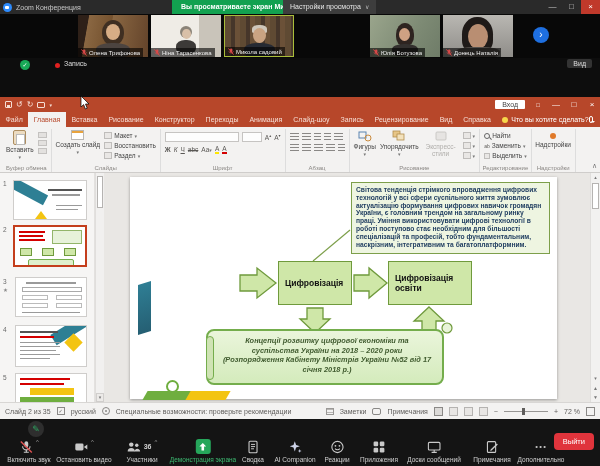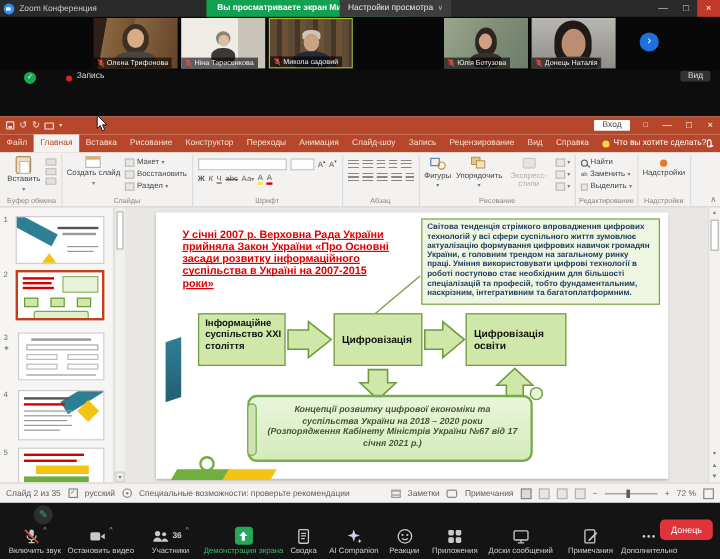--- a/index.html
+++ b/index.html
@@ -471,37 +471,35 @@
           <span style="position:absolute;left:4px;top:23px;width:54px;height:5px;background:#6fae3f;"></span>
         </div>
       </div>
       <div class="pscroll">
         <span class="pth"></span>
         <span class="pdn">▾</span>
       </div>
 
       <div class="slide">
         <span class="tealwedge"></span>
-        <div class="redtext">У січні 2007 р. Верховна Рада України прийняла Закон України «Про Основні засади розвитку інформаційного суспільства в Україні на 2007-2015 роки»</div>
         <div class="gpara">Світова тенденція стрімкого впровадження цифрових технологій у всі сфери суспільного життя зумовлює актуалізацію формування цифрових навичок громадян України, є головним трендом на загальному ринку праці. Уміння використовувати цифрові технології в роботі поступово стає необхідним для більшості спеціалізацій та професій, тобто фундаментальним, наскрізним, інтегративним та багатоплатформним.</div>
 
         <svg width="427" height="223" viewBox="0 0 427 223" style="position:absolute;left:0;top:0;">
           <line x1="220" y1="53" x2="183" y2="84" stroke="#7d9f4a" stroke-width="1.2"></line>
           <polygon points="110,98 127,98 127,91 146,106 127,121 127,114 110,114" fill="#cfe7a8" stroke="#6f9a3c" stroke-width="1.3"></polygon>
           <polygon points="224,98 239,98 239,91 257,106 239,121 239,114 224,114" fill="#cfe7a8" stroke="#6f9a3c" stroke-width="1.3"></polygon>
           <polygon points="177,131 193,131 193,142 200,142 185,156 170,142 177,142" fill="#cfe7a8" stroke="#6f9a3c" stroke-width="1.3"></polygon>
           <polygon points="299,130 314,144 306,144 306,156 292,156 292,144 284,144" fill="#cfe7a8" stroke="#6f9a3c" stroke-width="1.3"></polygon>
           <circle cx="317" cy="151" r="5" fill="#e8f4d8" stroke="#6f9a3c" stroke-width="1.2"></circle>
         </svg>
 
-        <div class="fbox" style="left:35px;width:73px;padding:3px 2px 0 5px;">Інформаційне суспільство XXI століття</div>
         <div class="fbox" style="left:258px;width:84px;display:flex;align-items:center;padding-left:6px;font-size:8.5px;">Цифровізація освіти</div>
         <div class="fbox" style="left:148px;width:74px;display:flex;align-items:center;padding-left:6px;font-size:8.5px;">Цифровізація</div>
 
-        <div class="banner"><span class="bcurl"></span><span>Концепції розвитку цифрової економіки та суспільства України на 2018 – 2020 роки (Розпорядження Кабінету Міністрів України №67 від 17 січня 2021 р.)</span></div>
+        <div class="banner"><span class="bcurl"></span><span>Концепції розвитку цифрової економіки та суспільства України на 2018 – 2020 роки (Розпорядження Кабінету Міністрів України №52 від 17 січня 2018 р.)</span></div>
 
         <span class="dring"></span>
         <span class="dgreen"></span>
         <span class="dyellow"></span>
       </div>
 
       <div class="mscroll">
         <span class="msb" style="top:0">▴</span>
         <span class="mth"></span>
         <span class="msb" style="bottom:20px">▾</span>
@@ -659,20 +657,20 @@
       <div class="irow">
         <svg width="14" height="14" viewBox="0 0 14 14">
             <circle cx="3" cy="7" r="1.1" fill="#c9c9c9"></circle>
             <circle cx="7" cy="7" r="1.1" fill="#c9c9c9"></circle>
             <circle cx="11" cy="7" r="1.1" fill="#c9c9c9"></circle>
           </svg>
       </div>
       <span class="tlabel">Дополнительно</span>
     </div>
 
-    <span class="leavebtn">Донець</span>
+    <span class="leavebtn">Выйти</span>
   </div>
 
   <svg class="cursor" width="10" height="14" viewBox="0 0 10 14">
       <path d="M1 0 L1 11 L3.6 8.6 L5.4 13 L7.2 12.2 L5.5 8 L9 8 Z" fill="#fff" stroke="#000" stroke-width="0.7"></path>
     </svg>
 
 </div>
 
 </body></html>

